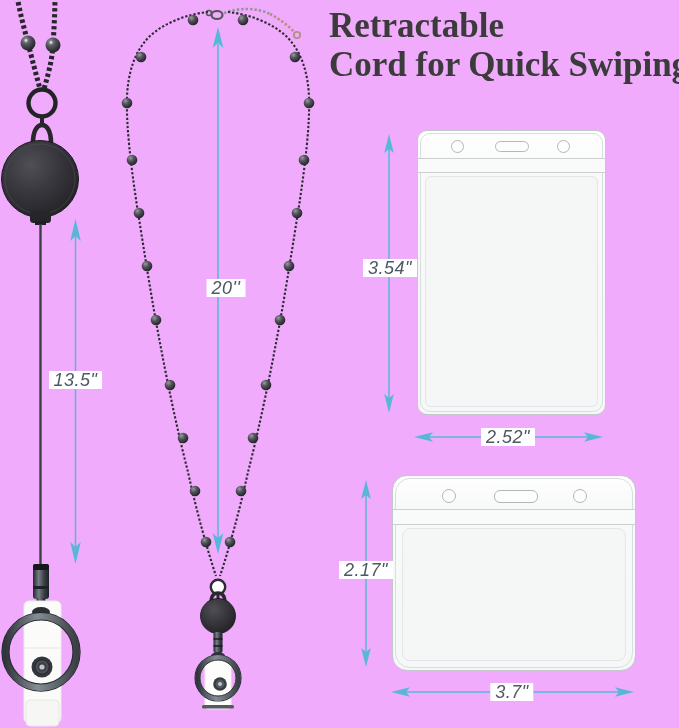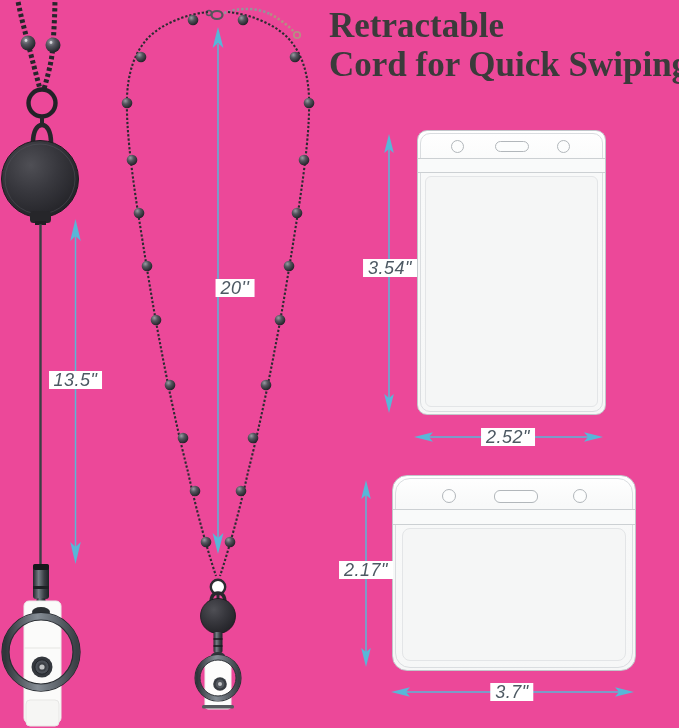--- a/index.html
+++ b/index.html
@@ -1,17 +1,17 @@
 <!DOCTYPE html>
 <html><head>
 <meta charset="utf-8">
 <style>
   html,body{margin:0;padding:0;background:#fff;}
   #stage{
-    position:relative;width:679px;height:728px;background:#ec4899;
+    position:relative;width:679px;height:728px;background:#f0abfc;
     overflow:hidden;font-family:"Liberation Sans",sans-serif;
   }
   #art{position:absolute;left:0;top:0;}
   .title{
     position:absolute;left:329px;top:6px;
     font-family:"Liberation Serif",serif;font-weight:600;color:#3b3b3b;
     font-size:35px;line-height:39px;letter-spacing:0px;white-space:nowrap;
   }
   .measure{
     position:absolute;transform:translate(-50%,-50%);
@@ -229,19 +229,19 @@
     <div class="seal"></div>
     <div class="pocket"></div>
   </div>
 
   <div class="title">
     <div>Retractable</div>
     <div>Cord for Quick Swiping</div>
   </div>
 
   <div class="measure" style="left:75.5px;top:380px;">13.5"</div>
-  <div class="measure" style="left:235px;top:288px;">20''</div>
+  <div class="measure" style="left:226px;top:288px;">20''</div>
   <div class="measure" style="left:390px;top:268px;">3.54"</div>
   <div class="measure" style="left:508px;top:437px;">2.52"</div>
   <div class="measure" style="left:366px;top:570px;">2.17"</div>
   <div class="measure" style="left:512px;top:692px;">3.7"</div>
 
 </div>
 
 </body></html>

